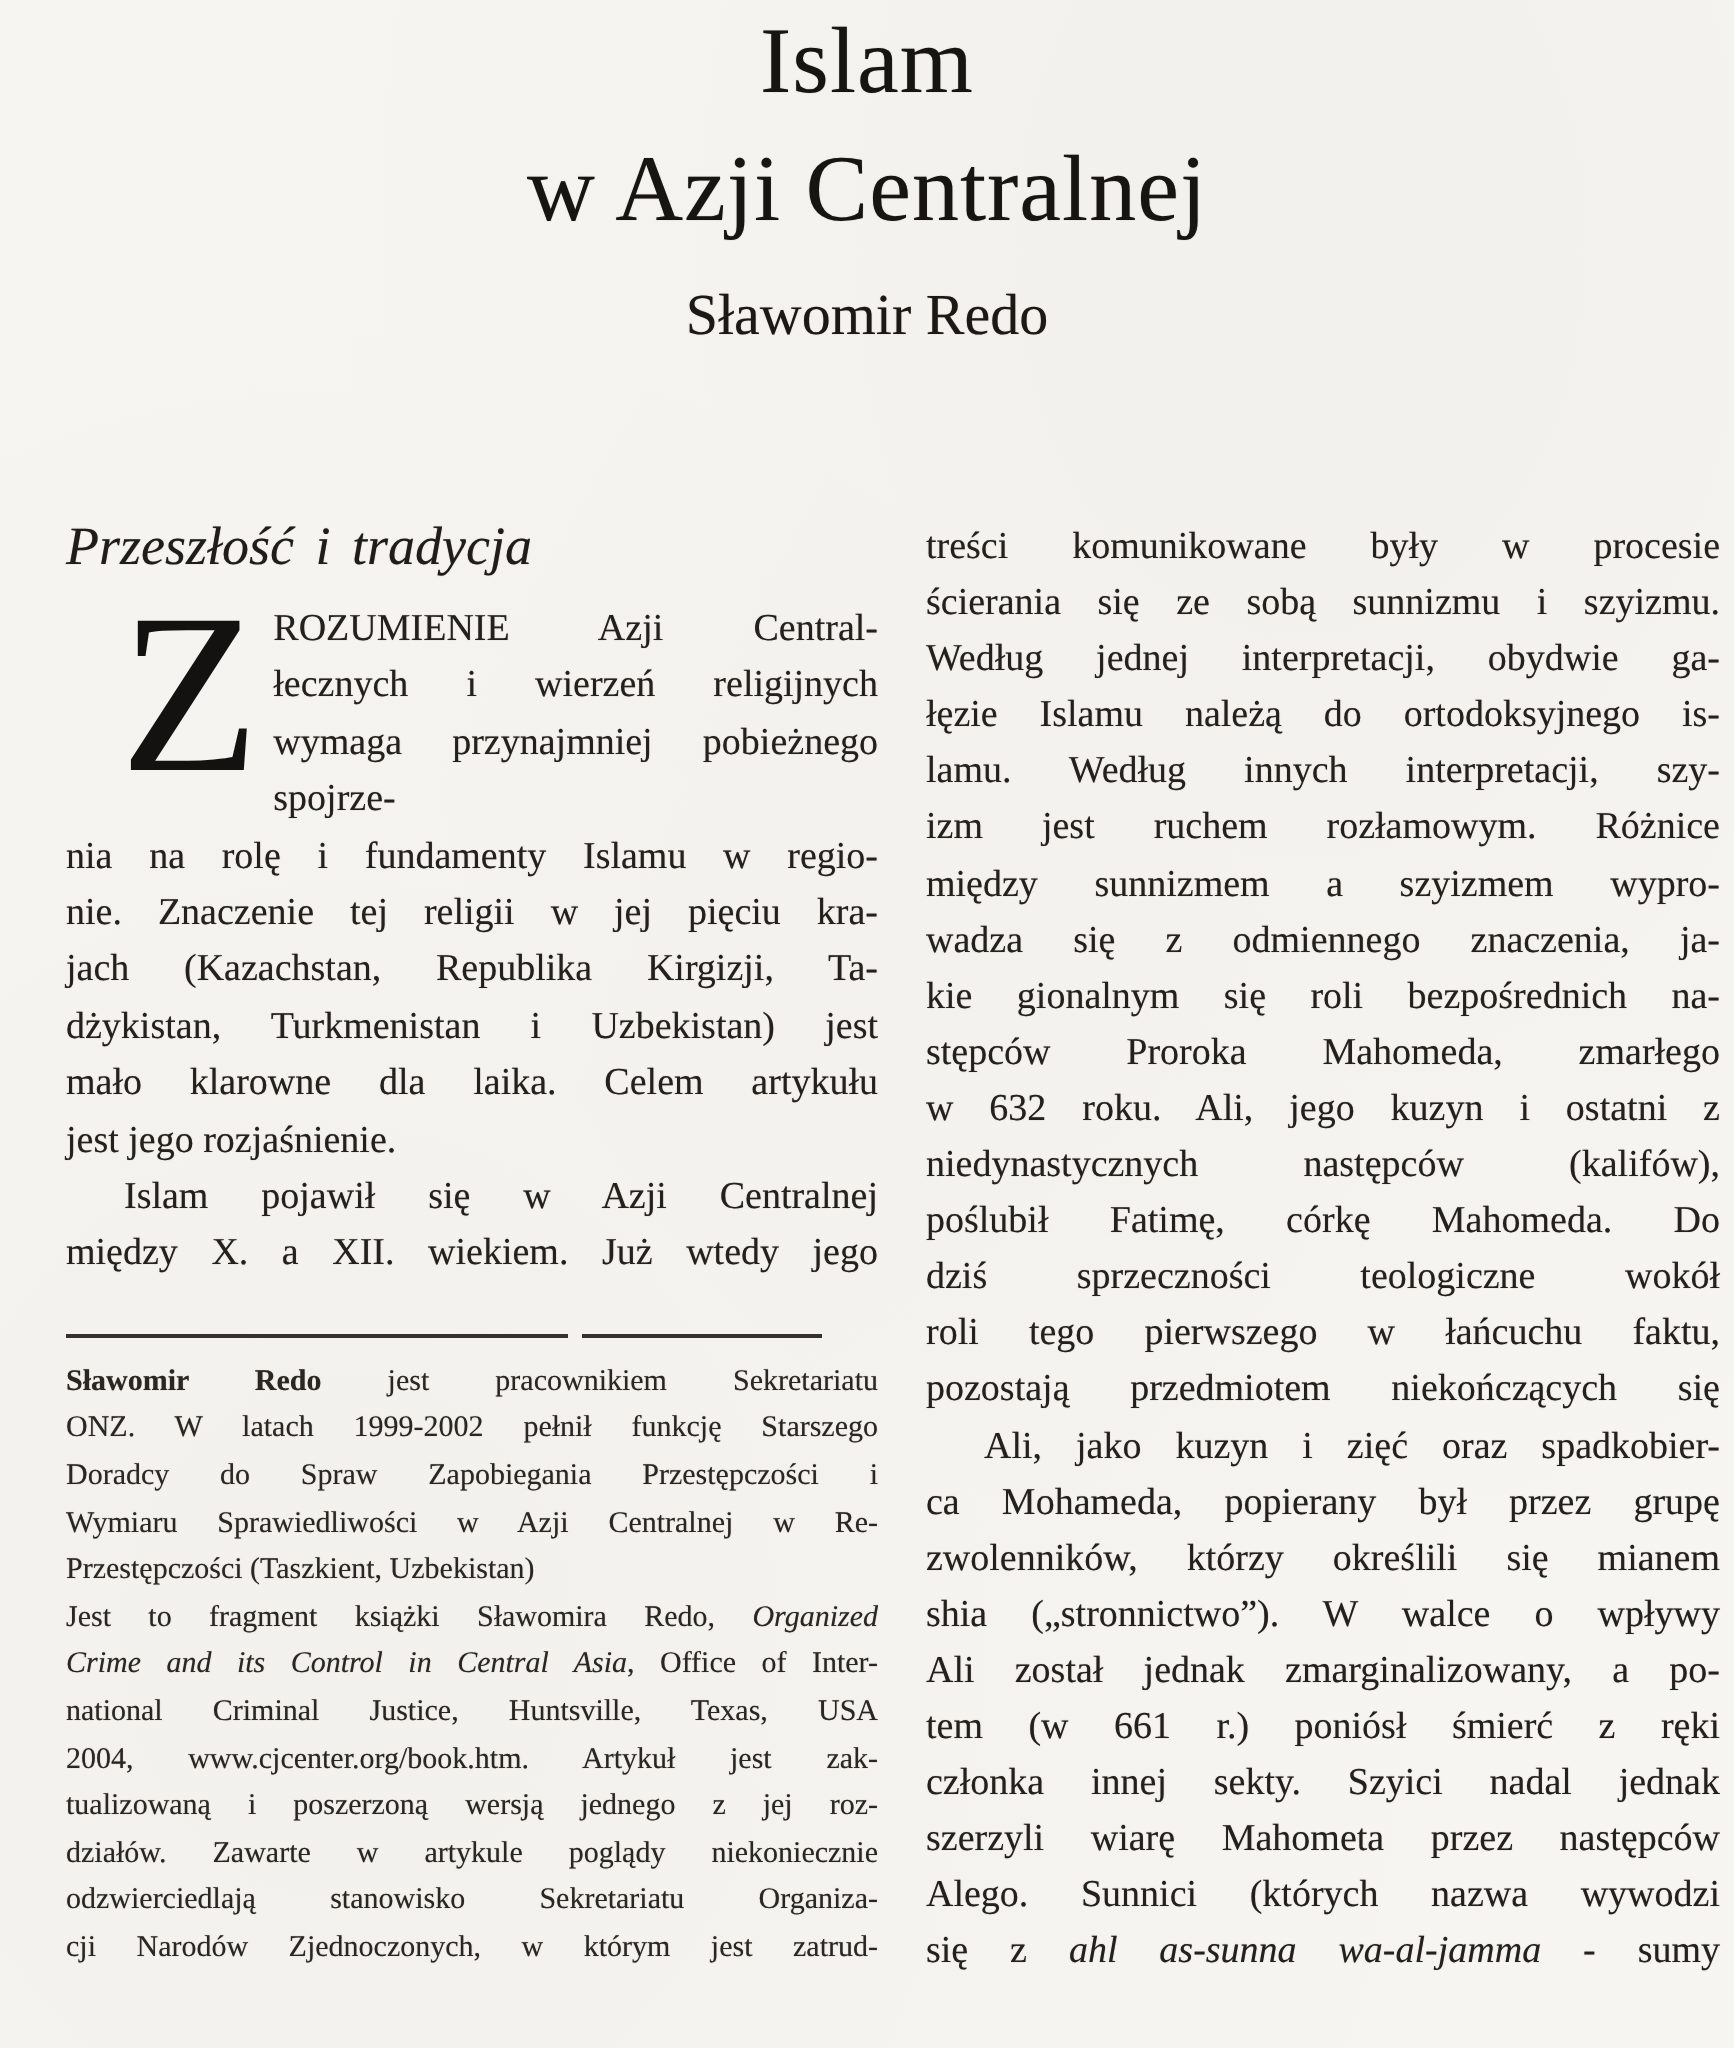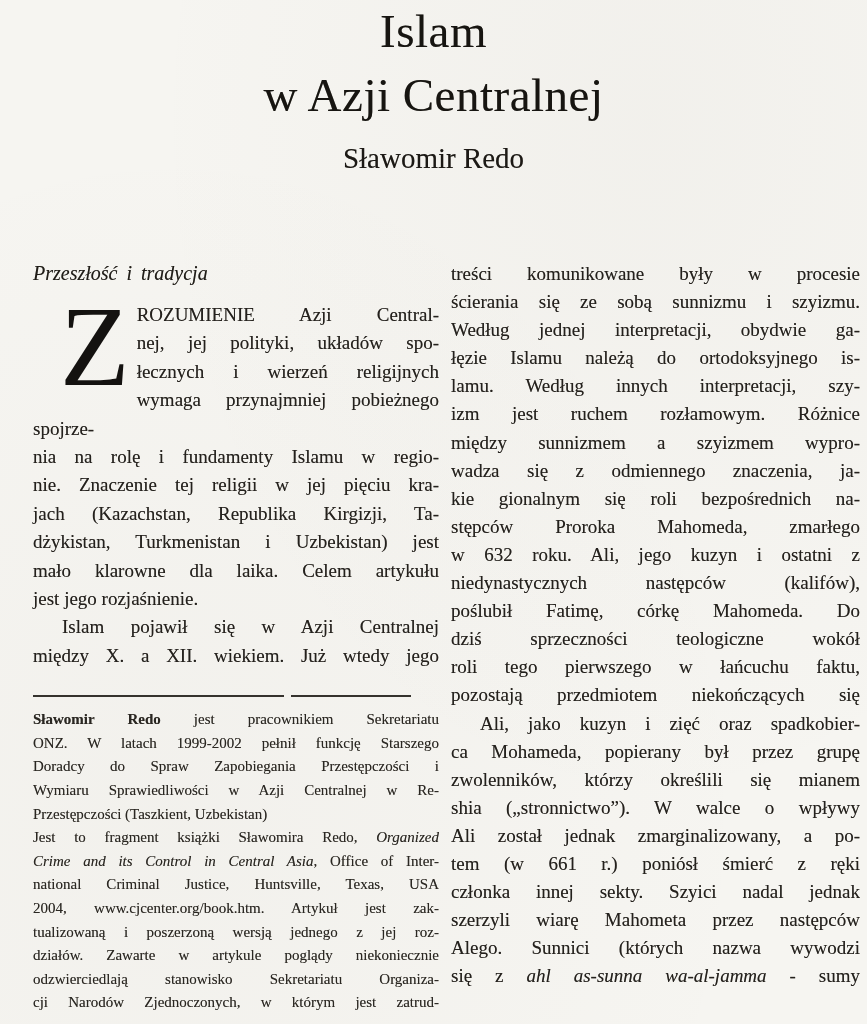--- a/index.html
+++ b/index.html
@@ -21,29 +21,29 @@
   .title-block{position:absolute;top:0;left:0;width:100%;text-align:center;}
   .title{font-size:47px;line-height:57px;letter-spacing:0.5px;color:#171511;}
   .title.l1{margin-top:3px;}
   .title.l2{margin-top:7px;}
   .author{margin-top:17px;font-size:29px;line-height:34px;color:#1c1915;}
   
   .col{position:absolute;top:260px;}
   .col-left{left:33px;width:406px;}
   .col-right{left:451px;width:409px;}
   .section-heading{
-    margin:0 0 15px 0;font-size:20px;line-height:26px;
+    margin:0 0 15px 0;font-size:27px;line-height:26px;
     font-style:italic;font-weight:normal;word-spacing:4px;color:#201d18;
   }
   
   .line{text-align:justify;text-align-last:justify;}
   .line.last{text-align-last:auto;}
   .line.indent{text-indent:29px;}
   .body .line{font-size:19px;line-height:28.4px;}
-  .col-right .body .line{line-height:28.1px;}
+  .col-right .body .line{line-height:28.1px;margin-left:12px;}
   .it{font-style:italic;}
   .bd{font-weight:bold;}
   .dropcap{
     float:left;font-size:114px;line-height:84px;
     margin:4px 7px 0 27px;color:#141210;text-shadow:none;
   }
   
   .fn-divider{margin:25px 0 11px 0;display:flex;gap:7px;}
   .fn-divider .seg{border-top:2.5px solid #35322d;height:0;}
   .fn-divider .seg1{width:251px;}
@@ -60,21 +60,20 @@
     <div class="title l2">w Azji Centralnej</div>
     <div class="author">Sławomir Redo</div>
   </header>
 
   <section class="col col-left">
     <h2 class="section-heading">Przeszłość i  tradycja</h2>
     <div class="body">
         <div class="para">
           <span class="dropcap">Z</span>
           <div class="line"><span>ROZUMIENIE Azji Central-</span></div>
-          <div class="line"><span>nej, jej polityki, układów spo-</span></div>
           <div class="line"><span>łecznych i wierzeń religijnych</span></div>
           <div class="line"><span>wymaga przynajmniej pobieżnego spojrze-</span></div>
           <div class="line"><span>nia na rolę i fundamenty Islamu w regio-</span></div>
           <div class="line"><span>nie. Znaczenie tej religii w jej pięciu kra-</span></div>
           <div class="line"><span>jach (Kazachstan, Republika Kirgizji, Ta-</span></div>
           <div class="line"><span>dżykistan, Turkmenistan i Uzbekistan) jest</span></div>
           <div class="line"><span>mało klarowne dla laika. Celem artykułu</span></div>
           <div class="line last"><span>jest  jego rozjaśnienie.</span></div>
         </div>
         <div class="para">

